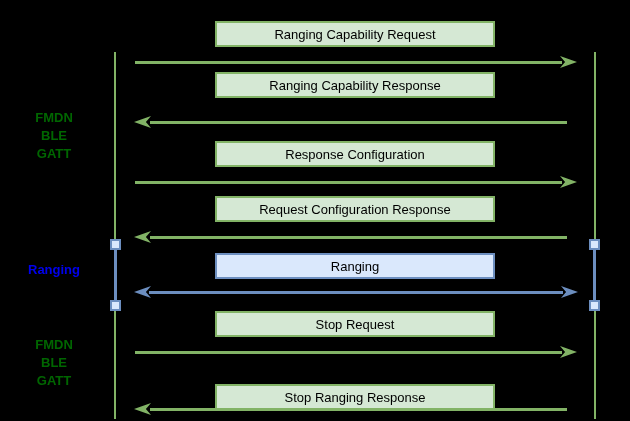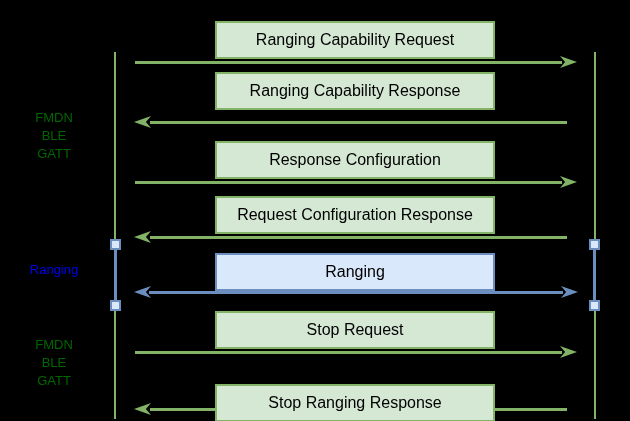--- a/index.html
+++ b/index.html
@@ -12,35 +12,35 @@
   .lifeline.left{left:114px;}
   .lifeline.right{left:594px;}
   .lifeline-blue-seg{position:absolute;width:3px;top:244px;height:62px;background:var(--blue_stroke,#6c8ebf);z-index:2;}
   .lifeline-blue-seg.left{left:114px;}
   .lifeline-blue-seg.right{left:593px;}
   .endpoint{position:absolute;width:7px;height:7px;background:var(--blue_fill,#dae8fc);
     border:2px solid var(--blue_stroke,#6c8ebf);z-index:3;}
   .endpoint.left{left:110px;}
   .endpoint.right{left:589px;}
   
-  .box{position:absolute;left:215px;width:280px;height:38px;box-sizing:border-box;
+  .box{position:absolute;left:215px;width:280px;height:26px;box-sizing:border-box;
     display:flex;align-items:center;justify-content:center;
-    font-size:16px;color:var(--box_text,#000000);z-index:4;}
+    font-size:13px;color:var(--box_text,#000000);z-index:4;}
   .box.green{background:var(--green_fill,#d5e8d4);border:2px solid var(--green_stroke,#82b366);}
   .box.blue{background:var(--blue_fill,#dae8fc);border:2px solid var(--blue_stroke,#6c8ebf);}
   
   .line{position:absolute;height:3px;z-index:1;}
   .green-bg{background:var(--green_stroke,#82b366);}
   .blue-bg{background:var(--blue_stroke,#6c8ebf);}
   .head{position:absolute;width:17px;height:12px;z-index:1;}
   .head.right{clip-path:polygon(0 0,100% 50%,0 100%,30% 50%);}
   .head.left{clip-path:polygon(100% 0,0 50%,100% 100%,70% 50%);}
   
   .side-label{position:absolute;left:6px;width:96px;text-align:center;
-    font-weight:normal;font-size:13px;line-height:18px;}
+    font-weight:bold;font-size:13px;line-height:18px;}
   .side-label.green{color:var(--green_text,#006600);}
   .side-label.blue{color:var(--blue_text,#0000ee);}
   .side-label span{display:block;}
 </style>
 </head>
 <body>
 
 <div class="stage">
 
   <div class="lifeline left"></div>

